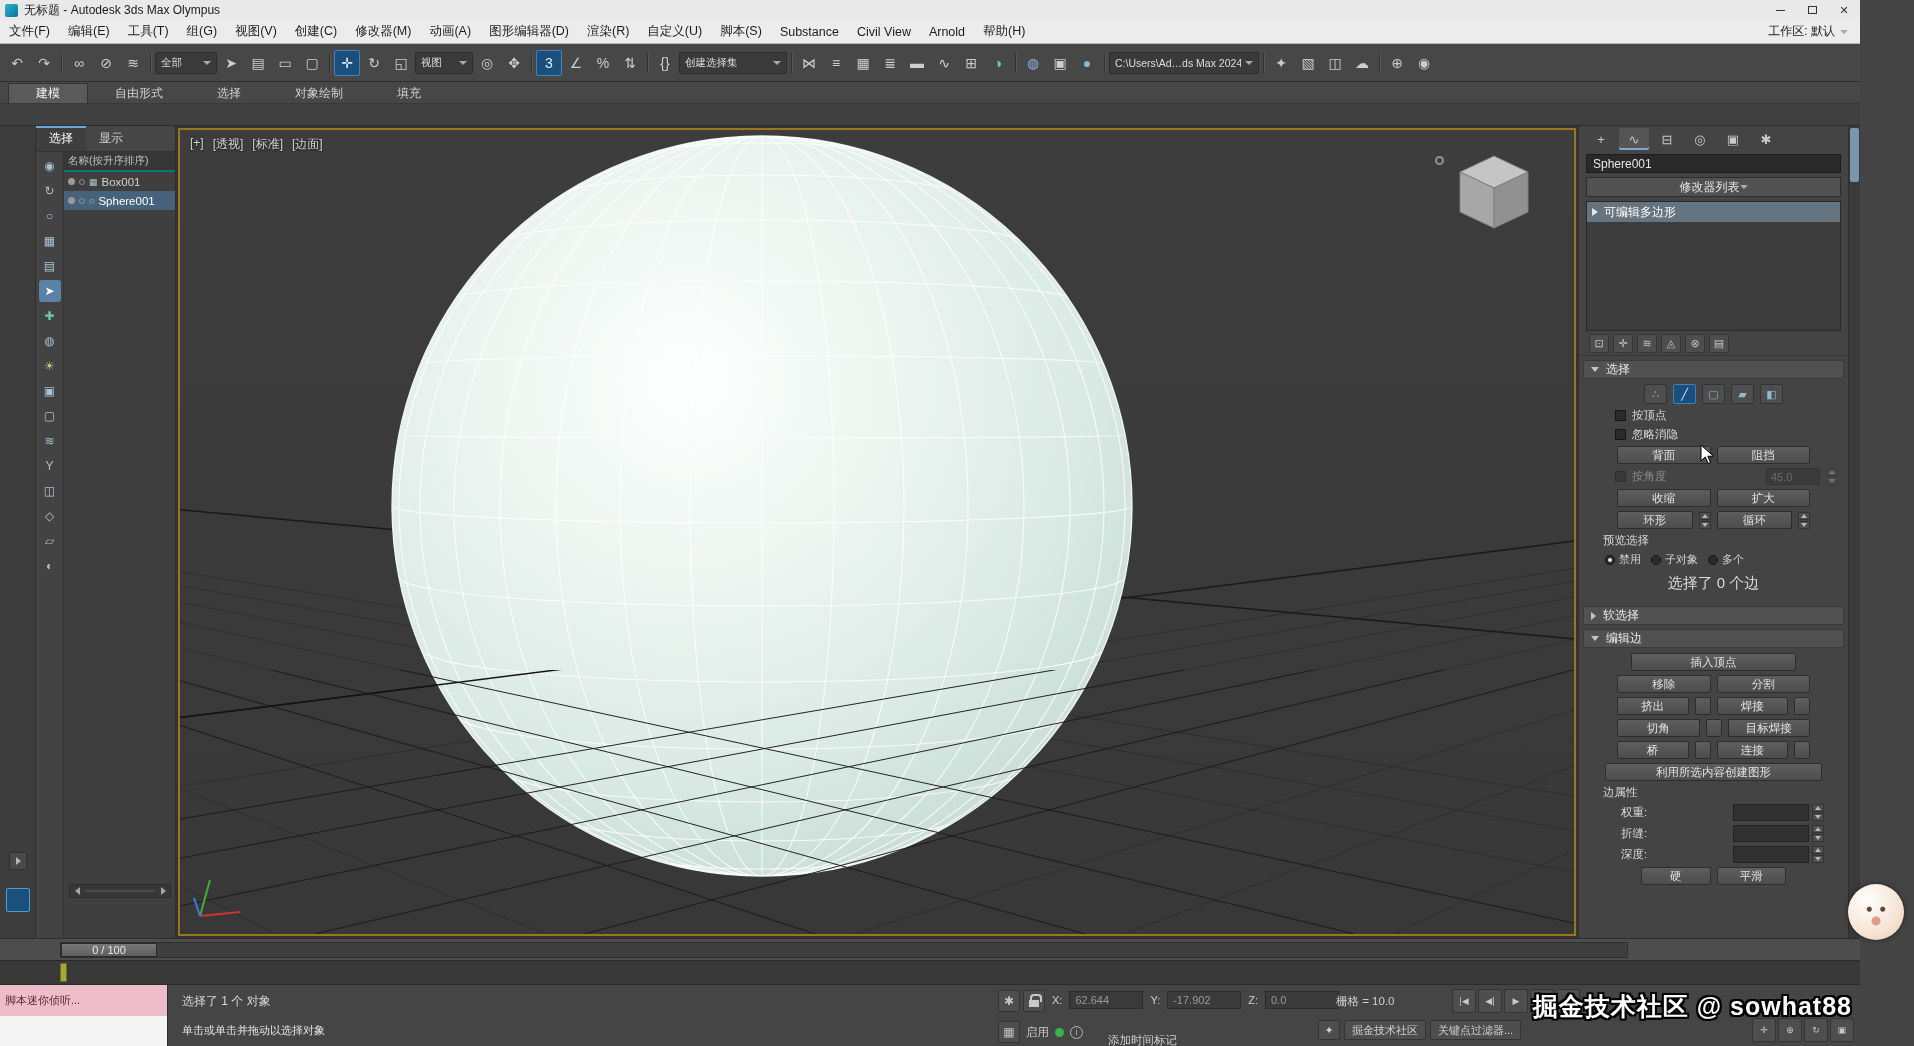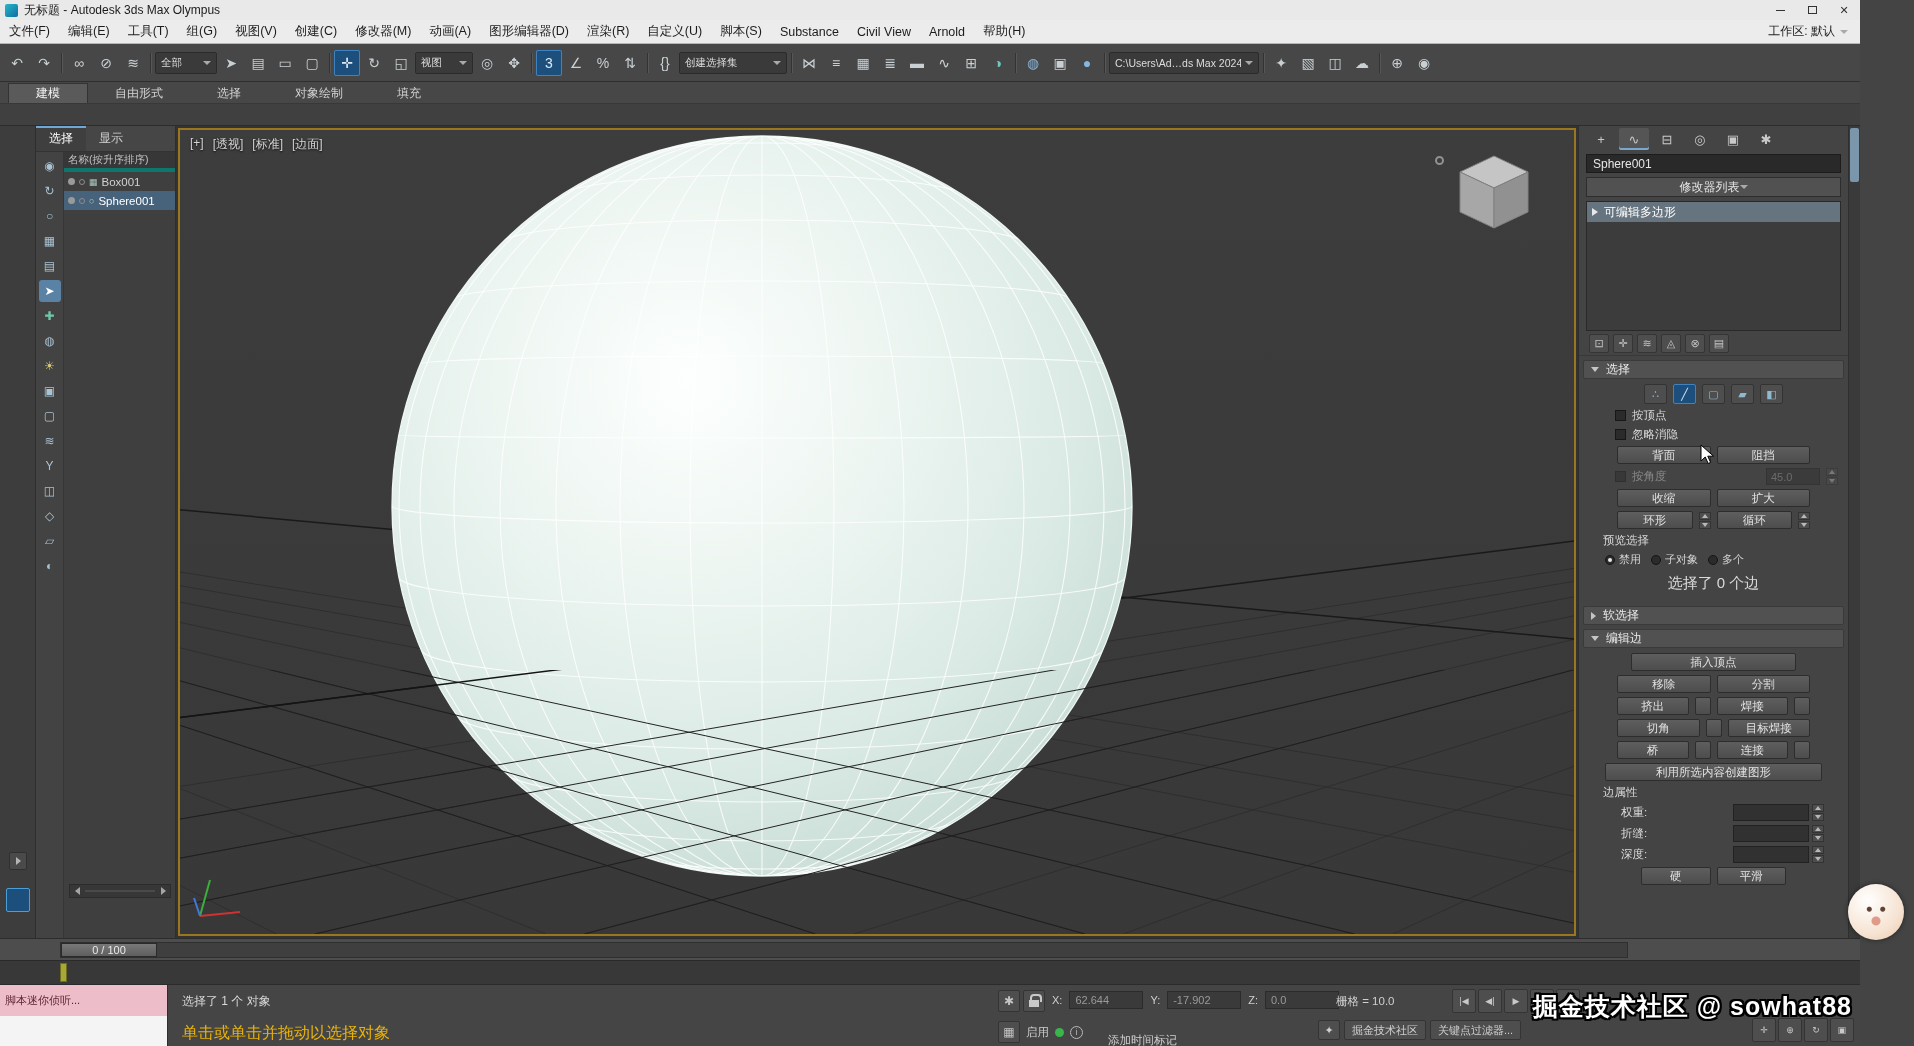--- a/index.html
+++ b/index.html
@@ -50,21 +50,21 @@
   
   .explorer{width:140px;background:#3f3f3f;display:flex;flex-direction:column;border-right:1px solid #2e2e2e;position:relative;flex:none}
   .exp-tabs{height:26px;display:flex;align-items:center;font-size:12px;color:#cfcfcf;background:#464646;border-bottom:1px solid #333}
   .exp-tab{padding:0 13px;height:100%;display:flex;align-items:center}
   .exp-tab.active{background:#3f3f3f;color:#fff;box-shadow:inset 0 2px 0 #6da8d8}
   .exp-body{flex:1;display:flex;min-height:0}
   .exp-tools{width:28px;background:#434343;display:flex;flex-direction:column;align-items:center;padding-top:3px;gap:3px;border-right:1px solid #363636}
   .exp-tool{width:22px;height:22px;font-size:12px;color:#a9c3d2;display:flex;align-items:center;justify-content:center;border-radius:3px;flex:none}
   .exp-tool.active{background:#5a82a5;color:#fff}
   .exp-list{flex:1;display:flex;flex-direction:column;font-size:11.5px;min-width:0}
-  .exp-header{height:20px;background:#373737;color:#c2c2c2;display:flex;align-items:center;padding:0 4px;font-size:10.5px;border-bottom:4px solid #0f766e;white-space:nowrap;overflow:hidden}
+  .exp-header{height:20px;background:#373737;color:#c2c2c2;display:flex;align-items:center;padding:0 4px;font-size:10.5px;border-bottom:2px solid #0f766e;white-space:nowrap;overflow:hidden}
   .exp-row{height:19px;display:flex;align-items:center;gap:4px;padding:0 4px;color:#d2d2d2;white-space:nowrap;overflow:hidden}
   .exp-row.active{background:#47637c;color:#fff}
   .eye{width:7px;height:7px;border-radius:50%;background:#9a9a9a;flex:none}
   .dot2{width:6px;height:6px;border-radius:50%;border:1px solid #8b8b8b;flex:none}
   .ticon{font-size:9px;color:#a8c6c0}
   .exp-hscroll{position:absolute;left:33px;bottom:40px;width:102px;height:14px;display:flex;align-items:center;background:#373737;border:1px solid #2c2c2c}
   .hs-btn{width:14px;height:100%;display:flex;align-items:center;justify-content:center}
   .hs-l::after{content:'';border-top:4px solid transparent;border-bottom:4px solid transparent;border-right:5px solid #a5a5a5}
   .hs-r::after{content:'';border-top:4px solid transparent;border-bottom:4px solid transparent;border-left:5px solid #a5a5a5}
   .hs-thumb{flex:1;margin:2px 1px;background:#5c5c5c;border:1px solid #4a4a4a}
@@ -135,21 +135,21 @@
   .trackbar{height:24px;background:#383838;position:relative;border-top:1px solid #2a2a2a;flex:none}
   .tb-nums{position:absolute;left:62px;right:50px;top:5px;display:flex;justify-content:space-between;font-size:10px;color:#b5b5b5}
   .tb-marker{position:absolute;left:60px;top:2px;width:7px;height:19px;background:#a8a835;border:1px solid #6e6e22}
 
   
   .statusbar{height:62px;background:#454545;border-top:1px solid #2b2b2b;position:relative;font-size:11.5px;flex:none}
   .listener{position:absolute;left:0;top:0;width:168px;height:62px;border-right:1px solid #2e2e2e;display:flex;flex-direction:column}
   .listener .pink{flex:1;background:#eebdca;color:#5f2433;display:flex;align-items:center;padding:0 5px;font-size:11px;white-space:nowrap;overflow:hidden}
   .listener .white{flex:1;background:#f4f4f4}
   .prompt1{position:absolute;left:182px;top:8px;color:#d8d8d8;font-size:12px}
-  .prompt2{position:absolute;left:182px;top:38px;color:#eab308;font-size:16px}
+  .prompt2{position:absolute;left:182px;top:38px;color:#e5e5e5;font-size:11px}
   .sb-tile{position:absolute;width:22px;height:22px;background:#4e4e4e;border:1px solid #343434;border-radius:2px;display:flex;align-items:center;justify-content:center;color:#c5c5c5;font-size:12px}
   .lock-body{width:10px;height:7px;background:#c9c9c9;position:relative;margin-top:4px}
   .lock-body::before{content:'';position:absolute;left:1px;top:-6px;width:8px;height:6px;border:2px solid #c9c9c9;border-bottom:none;border-radius:4px 4px 0 0}
   .coords{position:absolute;left:1052px;top:6px;display:flex;gap:7px;align-items:center;color:#cfcfcf;font-size:11px}
   .coord-field{width:74px;height:18px;background:#3a3a3a;border:1px solid #2b2b2b;color:#9a9a9a;display:flex;align-items:center;padding:0 5px;font-size:11px}
   .grid-label{position:absolute;left:1336px;top:9px;color:#cfcfcf;font-size:11.5px}
   .enable-group{position:absolute;left:998px;top:36px;display:flex;gap:6px;align-items:center;color:#cfcfcf;font-size:11.5px}
   .gdot{width:9px;height:9px;border-radius:50%;background:#39b54a}
   .info-c{width:13px;height:13px;border-radius:50%;border:1px solid #b9b9b9;color:#b9b9b9;font-size:9px;display:flex;align-items:center;justify-content:center}
   .timetag{position:absolute;left:1108px;top:48px;color:#cfcfcf;font-size:11.5px}

